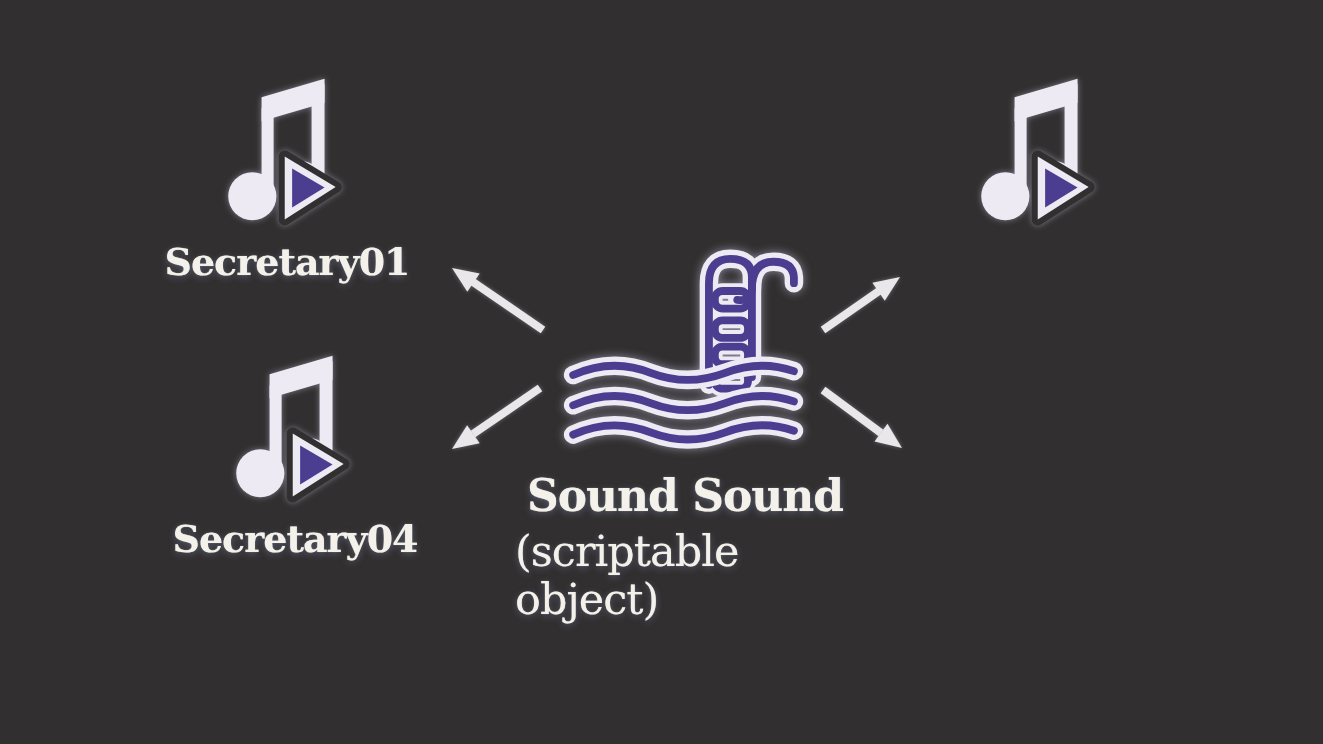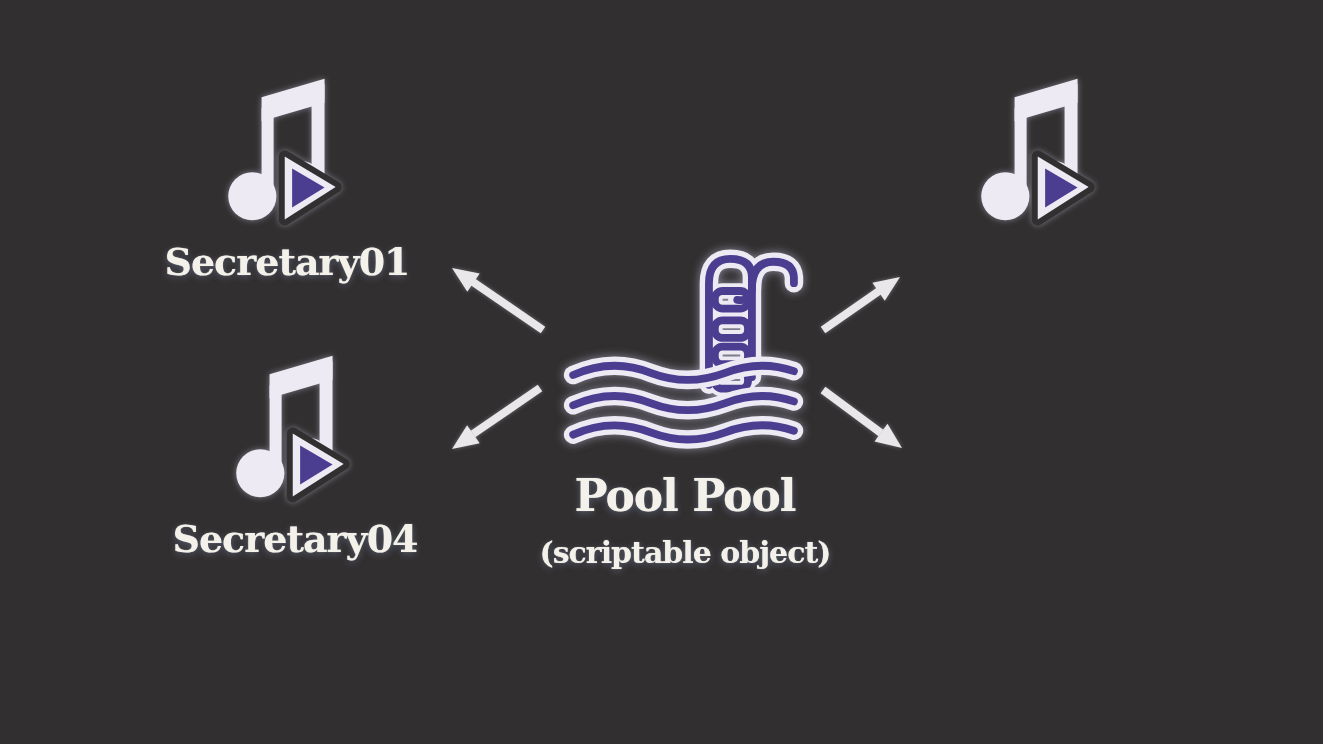--- a/index.html
+++ b/index.html
@@ -52,22 +52,22 @@
     filter:drop-shadow(0 0 5px rgba(205,212,240,.55));
   }
   .center-title{
     margin-top:12px;
     font-size:44px;font-weight:700;
     color:var(--text);letter-spacing:-1px;
     text-shadow:0 0 1px rgba(255,255,255,.55), 0 2px 7px rgba(150,175,220,.35);
     line-height:1.1;
   }
   .center-subtitle{
-    margin-top:16px;
-    font-size:30px;font-weight:700;
+    margin-top:8px;
+    font-size:43px;font-weight:400;
     color:var(--text);letter-spacing:-1px;
     text-shadow:0 0 1px rgba(255,255,255,.55), 0 2px 7px rgba(150,175,220,.35);
     line-height:1.1;
   }
 
   .arrows-layer{
     position:absolute;inset:0;width:1323px;height:744px;
     pointer-events:none;
     filter:drop-shadow(0 0 2px rgba(220,225,245,.35));
   }
@@ -174,17 +174,17 @@
         <use href="#note"></use>
       </svg>
     <div class="node-label">Secretary04</div>
   </div>
 
 
   <div class="center-node">
     <svg class="pool-icon">
         <use href="#pool"></use>
       </svg>
-    <div class="center-title">Pool Pool</div>
+    <div class="center-title">Sound Sound</div>
     <div class="center-subtitle">(scriptable object)</div>
   </div>
 
 </div>
 
 </body></html>

